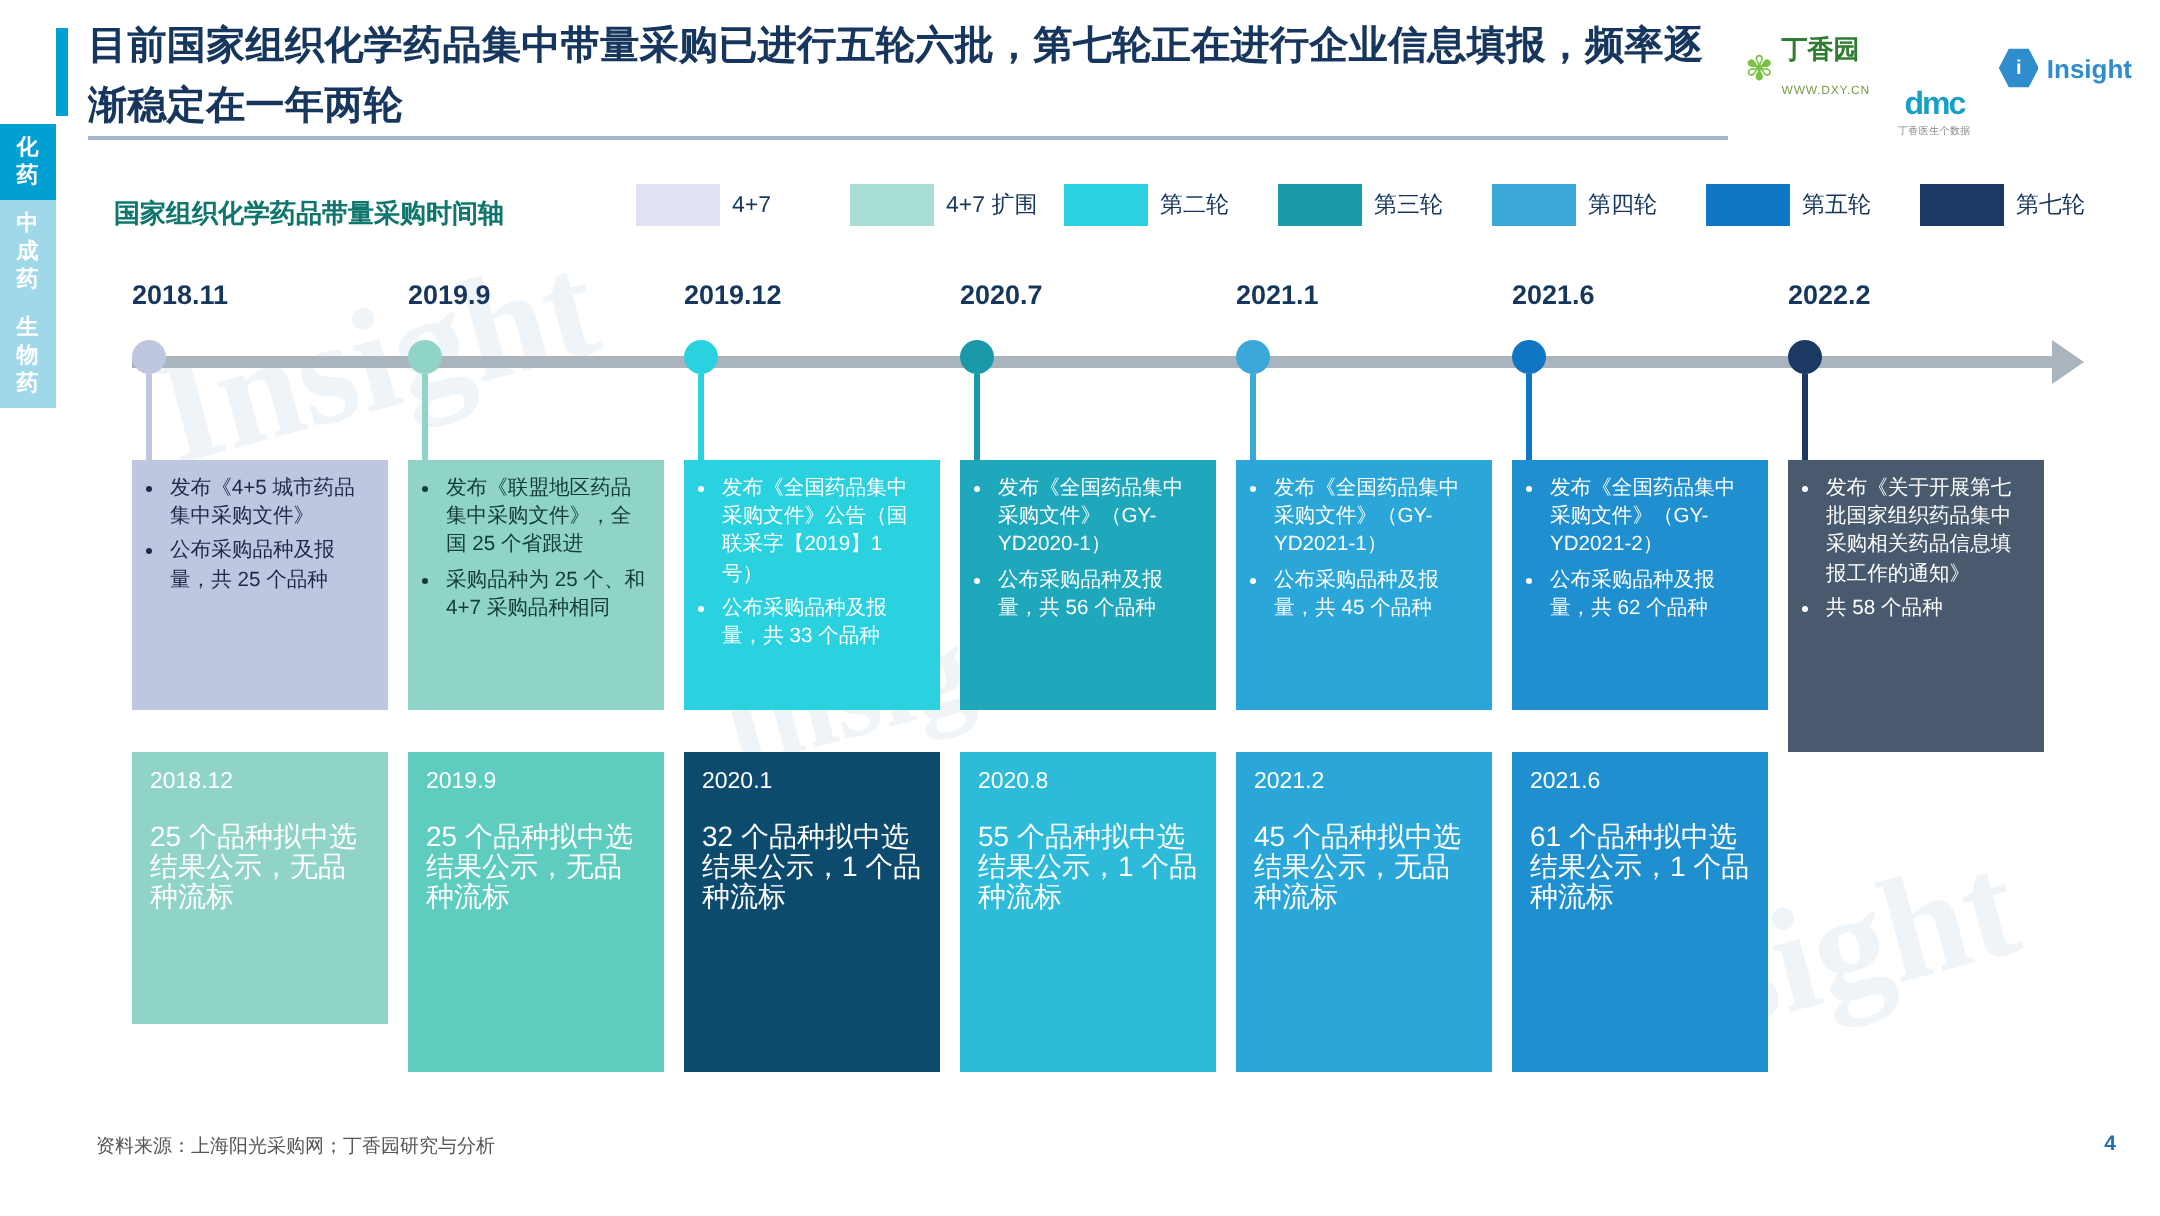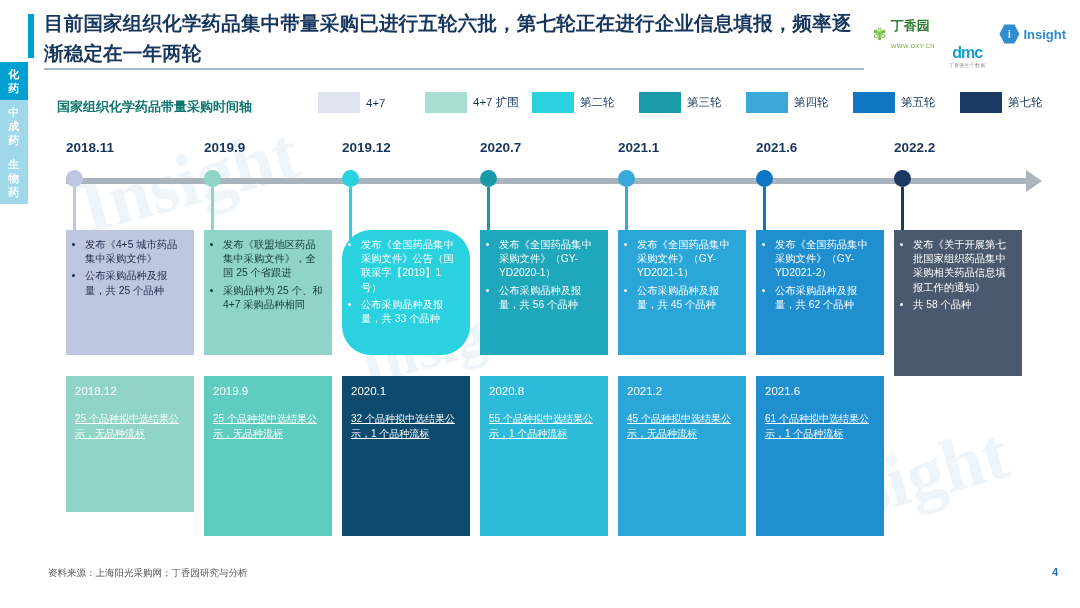--- a/index.html
+++ b/index.html
@@ -114,21 +114,21 @@
     padding:8px 7px 6px 7px; color:#ffffff;
   }
   .card ul { margin:0; padding-left:12px; }
   .card li { font-size:10.3px; line-height:14.2px; margin-bottom:3px; }
 
   .rcard {
     position:absolute; top:298px; width:128px;
     padding:9px 9px 10px 9px; color:#ffffff;
   }
   .rcard .rdate { font-size:11.5px; margin-bottom:14px; }
-  .rcard .rtext { font-size:10px; line-height:15px;text-decoration:underline; }
+  .rcard .rtext { font-size:14px; line-height:15px; }
 
   .source {
     position:absolute; left:48px; top:567px;
     font-size:9.5px; color:#555;
   }
   .pageno {
     position:absolute; right:22px; top:566px;
     font-size:10.5px; color:#1f6fb5; font-weight:bold;
   }
 </style>
@@ -233,21 +233,21 @@
         <li>发布《联盟地区药品集中采购文件》，全国 25 个省跟进</li>
         <li>采购品种为 25 个、和 4+7 采购品种相同</li>
       </ul>
     </div>
   </div>
 
   <div class="col" style="left:314px;">
     <div class="date">2019.12</div>
     <div class="dot" style="background:#2ad2e0"></div>
     <div class="stem" style="background:#2ad2e0"></div>
-    <div class="card" style="background:#2ad2e0; color:#ffffff;border-radius:29px;">
+    <div class="card" style="background:#2ad2e0; color:#ffffff;">
       <ul>
         <li>发布《全国药品集中采购文件》公告（国联采字【2019】1 号）</li>
         <li>公布采购品种及报量，共 33 个品种</li>
       </ul>
     </div>
   </div>
 
   <div class="col" style="left:452px;">
     <div class="date">2020.7</div>
     <div class="dot" style="background:#1a9aa8"></div>

